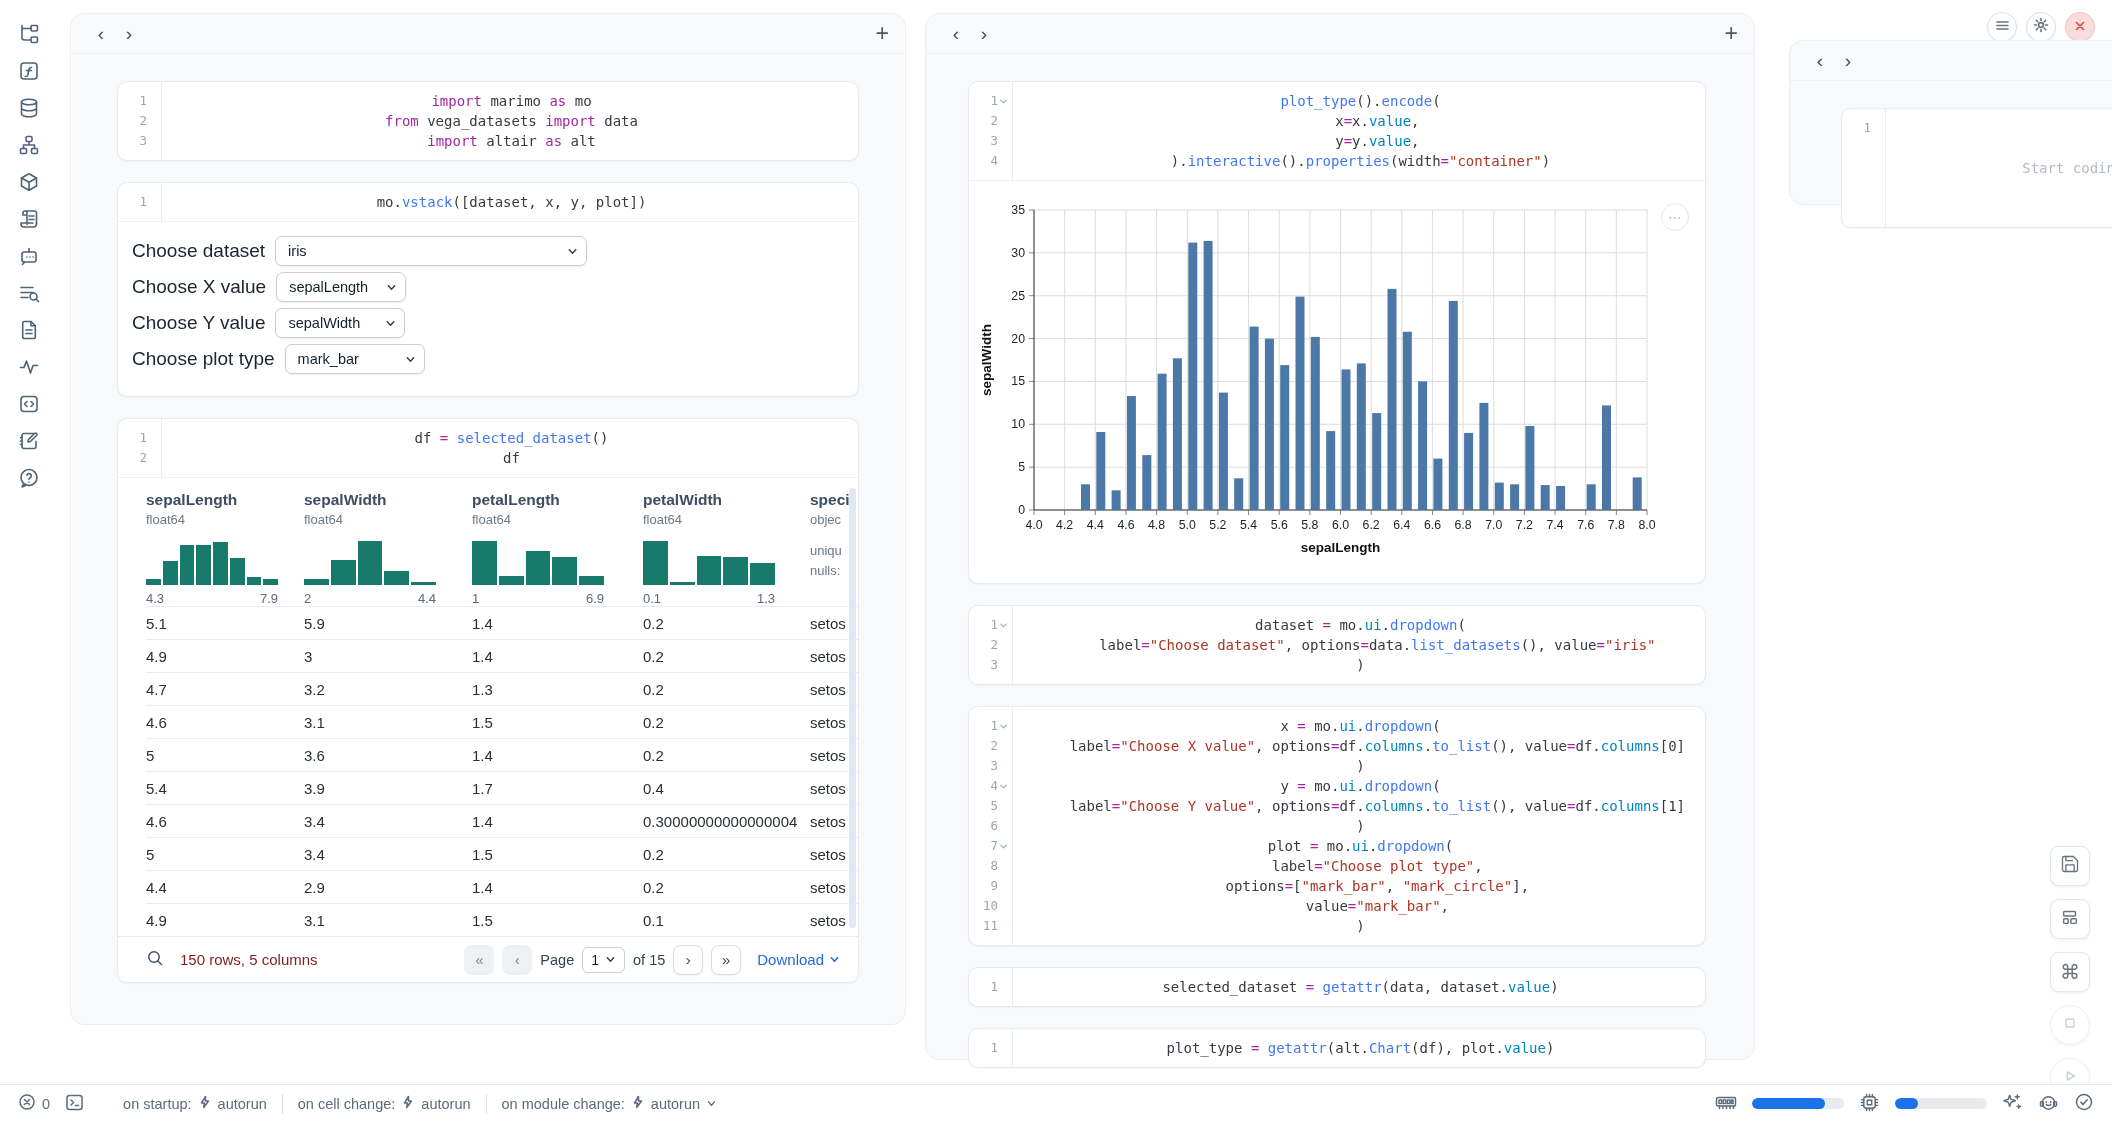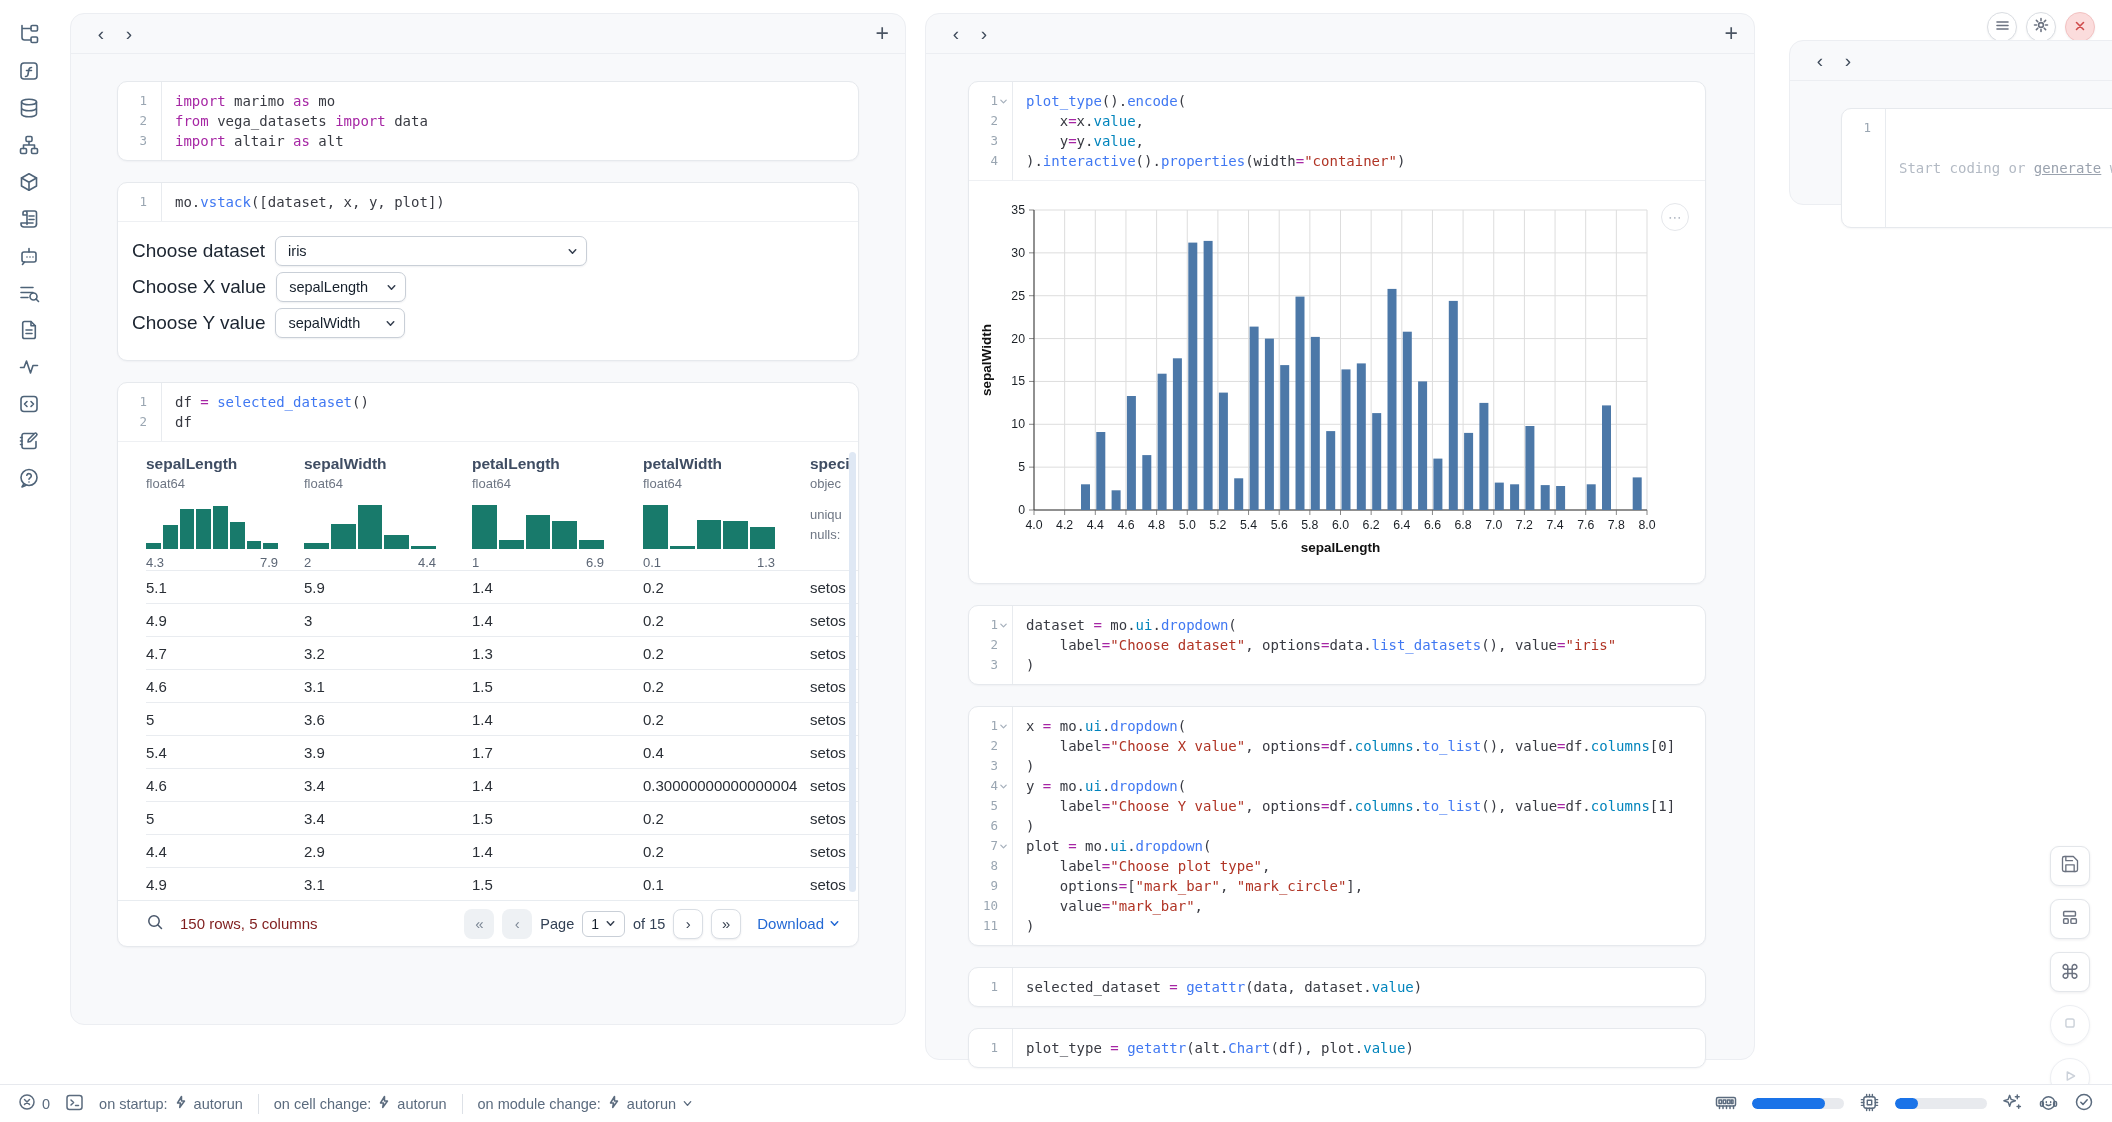--- a/index.html
+++ b/index.html
@@ -29,21 +29,21 @@
 
   
   .cell { background:#fff; border:1px solid #e6e9ed; border-radius:10px; margin-top:21px;
           box-shadow:0 1px 2px rgba(20,30,50,.04); overflow:hidden; }
   .cell.first { margin-top:27px; }
   .code { display:flex; font-family:"DejaVu Sans Mono",monospace; font-size:14px; line-height:20px; }
   .gutter { width:44px; border-right:1px solid #e8ebef; padding:9px 4px 9px 0; color:#9aa6b2;
             font-size:12.5px; flex-shrink:0; }
   .gut-row { height:20px; display:flex; align-items:center; justify-content:flex-end; gap:1px; }
   .fold-slot { width:9px; height:9px; display:inline-flex; }
-  .lines { padding:9px 10px 9px 13px; flex:1; white-space:pre; }
+  .lines { padding:9px 10px 9px 13px; flex:1; white-space:pre;text-align:center; }
   .code-line { height:20px; color:#383a42; }
   .code .k { color:#a626a4; }
   .code .f { color:#4078f2; }
   .code .p { color:#0184bc; }
   .code .s { color:#b03425; }
   .cell-output { border-top:1px solid #eef0f3; position:relative; }
 
   
   .ctl-wrap { padding:14px 0 16px 14px; }
   .ctl-row { display:flex; align-items:center; height:30px; margin-bottom:6px; }
@@ -288,20 +288,31 @@
                   <svg width="11" height="11" viewBox="0 0 12 12">
                     <path d="M2.5 4l3.5 4 3.5-4" stroke="#374151" fill="none" stroke-width="1.6" stroke-linecap="round" stroke-linejoin="round"></path>
                   </svg>
                 </span>
               </div>
             </div>
             <div class="ctl-row">
               <span class="ctl-label">Choose Y value</span>
               <div class="uiselect" style="width: 130px;">
                 <span>sepalWidth</span>
+                <span>
+                  <svg width="11" height="11" viewBox="0 0 12 12">
+                    <path d="M2.5 4l3.5 4 3.5-4" stroke="#374151" fill="none" stroke-width="1.6" stroke-linecap="round" stroke-linejoin="round"></path>
+                  </svg>
+                </span>
+              </div>
+            </div>
+            <div class="ctl-row">
+              <span class="ctl-label">Choose plot type</span>
+              <div class="uiselect" style="width: 140px;">
+                <span>mark_bar</span>
                 <span>
                   <svg width="11" height="11" viewBox="0 0 12 12">
                     <path d="M2.5 4l3.5 4 3.5-4" stroke="#374151" fill="none" stroke-width="1.6" stroke-linecap="round" stroke-linejoin="round"></path>
                   </svg>
                 </span>
               </div>
             </div>
           </div>
         </div>
       </div>
@@ -829,21 +840,21 @@
             <path d="M6.5 6.5l5 5M11.5 6.5l-5 5"></path>
           </svg></span>
       <span>0</span>
     </div>
     <div class="chip">
       <span><svg width="19" height="19" viewBox="0 0 19 19">
             <rect x="2" y="2.5" width="15" height="14" rx="2.5"></rect>
             <path d="M6 7l2.6 2.5L6 12M10.5 12.5h3"></path>
           </svg></span>
     </div>
-    <div id="run-configs" style="display:flex;align-items:center;gap:15px;">
+    <div id="run-configs" style="display:flex;align-items:center;gap:15px;margin-left:24px;">
         <div class="chip">
           <span>on startup:</span>
           <span><svg width="14" height="14" viewBox="0 0 14 14">
               <path d="M7.5 1.5L3.5 8h3l-.8 4.5L10.5 6h-3z" fill="none"></path>
             </svg></span>
           <span>autorun</span>
         </div>
         <div class="divider"></div>
         <div class="chip">
           <span>on cell change:</span>

